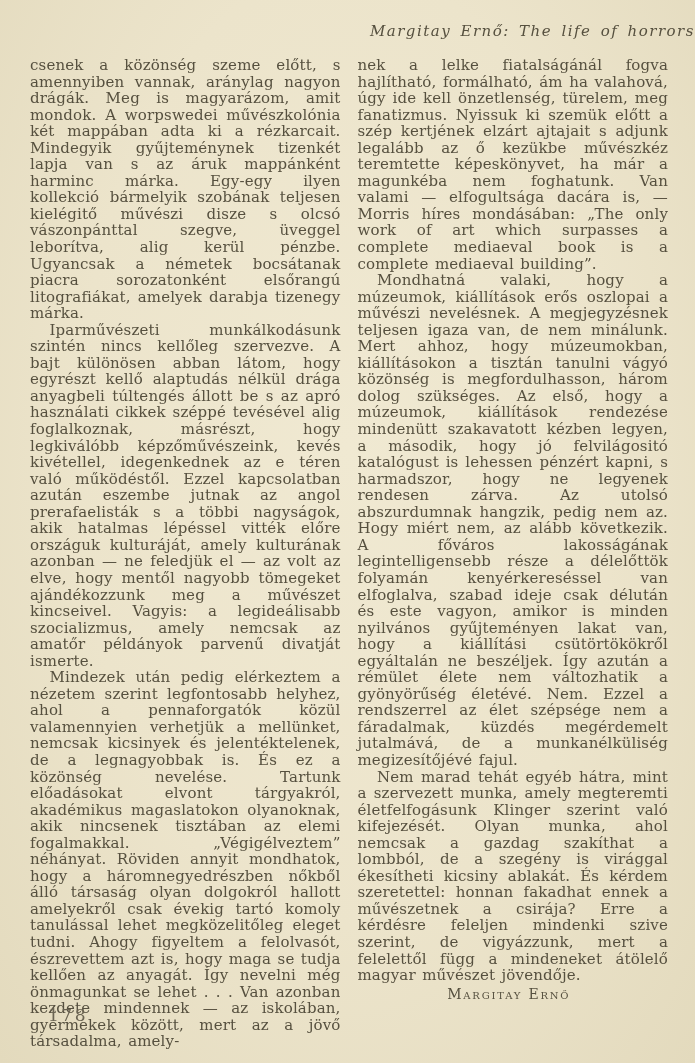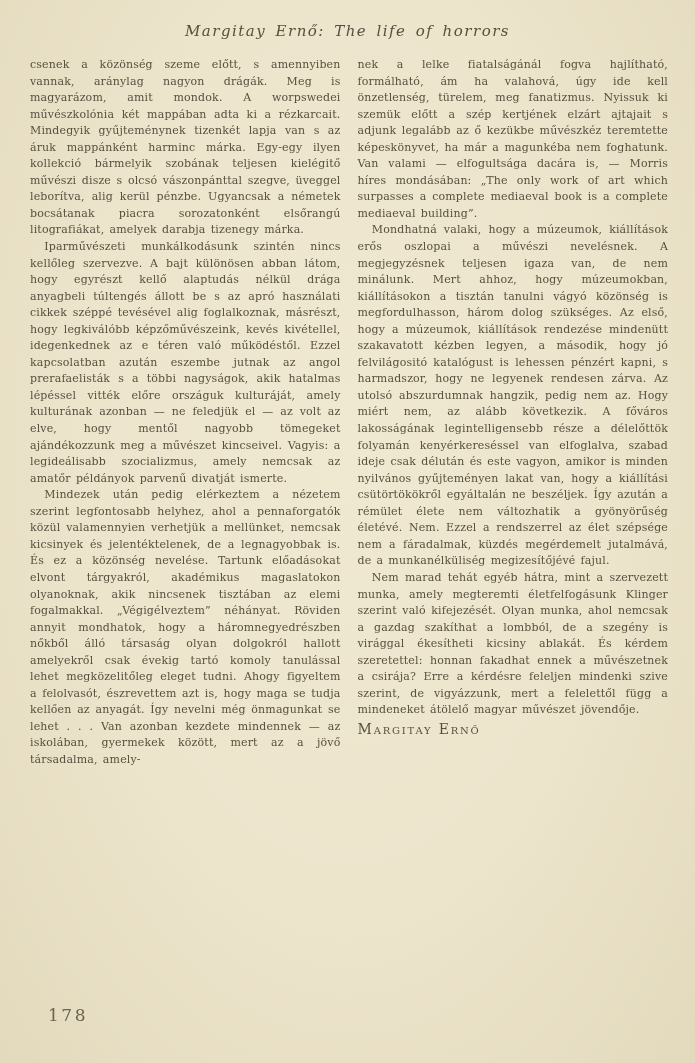--- a/index.html
+++ b/index.html
@@ -23,54 +23,54 @@
     color: var(--ink);
     font-family: "DejaVu Serif", "Liberation Serif", serif;
     overflow: hidden;
     box-sizing: border-box;
   }
   .running-head {
     position: absolute;
     top: 22px;
     left: 0;
     right: 0;
-    text-align: center;
+    text-align: right;
     font-style: italic;
     font-size: 15px;
     letter-spacing: 1.5px;
     word-spacing: 3px;
     color: var(--ink);
   }
   .columns {
     position: absolute;
     top: 57px;
     left: 30px;
     right: 27px;
     display: flex;
     gap: 17px;
   }
   .column {
     flex: 1 1 0;
     min-width: 0;
   }
   .column p.para {
     margin: 0;
-    font-size: 11px;
+    font-size: 15px;
     line-height: 16.55px;
     text-align: justify;
     word-spacing: 1.5px;
     letter-spacing: 0.15px;
     color: var(--ink);
   }
   .column p.para + p.para {
     text-indent: 1.3em;
   }
   .signature {
     margin-top: 2px;
-    text-align: left;
+    text-align: center;
     font-variant: small-caps;
     font-size: 14px;
     letter-spacing: 1.8px;
     padding-right: 8px;
     color: var(--ink);
   }
   .folio {
     position: absolute;
     left: 48px;
     bottom: 38px;

